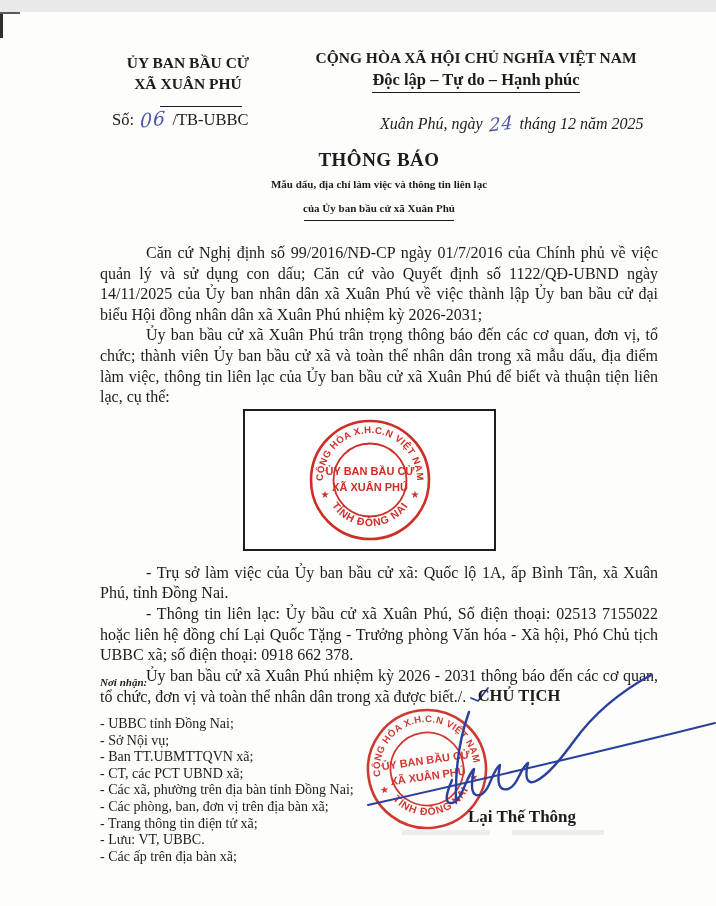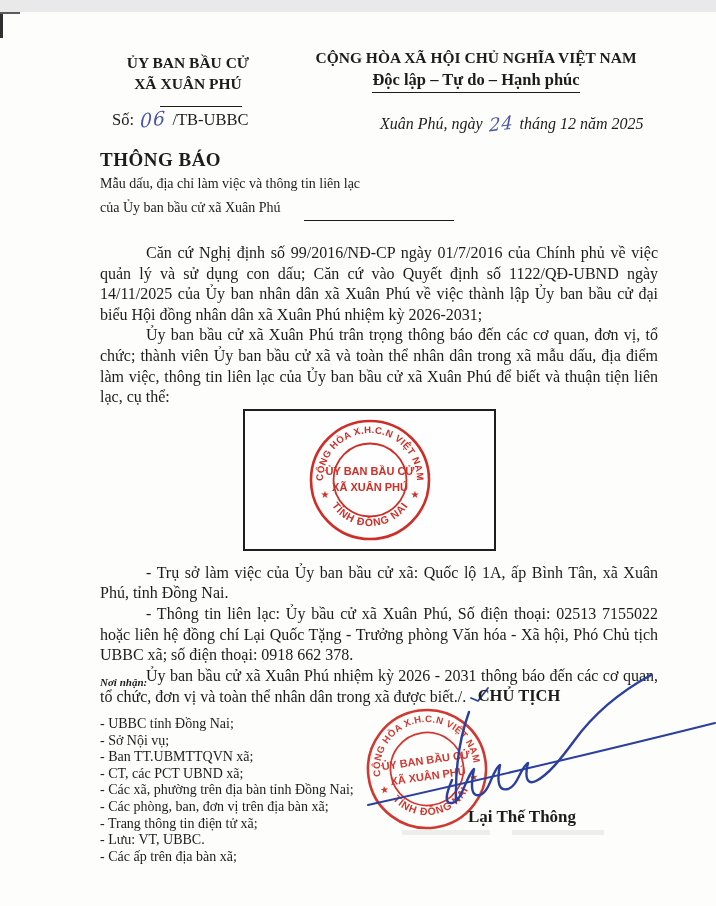--- a/index.html
+++ b/index.html
@@ -26,23 +26,23 @@
     transform:rotate(-7deg) skewX(-8deg);position:relative;top:1px;margin:0 2px;
   }
   .motto-block{position:absolute;left:300px;top:37px;width:352px;text-align:center;}
   .motto1{font-weight:bold;font-size:15.5px;white-space:nowrap;}
   .motto2{display:inline-block;font-weight:bold;font-size:16.5px;margin-top:3px;
           border-bottom:1.6px solid #1c1c1c;padding-bottom:2px;white-space:nowrap;}
   .dateline{position:absolute;left:380px;top:100px;font-style:italic;font-size:16px;white-space:nowrap;}
   .dateline .handwrite{font-size:18px;}
 
   
-  .title-block{position:absolute;left:100px;top:137px;width:558px;text-align:left;}
+  .title-block{position:absolute;left:100px;top:137px;width:558px;text-align:center;}
   .doc-type{font-size:19px;font-weight:bold;letter-spacing:0.5px;}
-  .subject{font-size:14px;font-weight:normal;margin-top:2px;line-height:22px;}
+  .subject{font-size:11px;font-weight:bold;margin-top:2px;line-height:22px;}
   .subject-underline{width:150px;border-bottom:1.6px solid #1c1c1c;margin:1px auto 0 auto;}
 
   
   .body-block{position:absolute;left:100px;top:231px;width:558px;}
   .body-block p{margin:0;font-size:16px;line-height:20.6px;text-align:justify;text-indent:46px;}
   .seal-box{
     width:249px;height:138px;border:2px solid #1e1e1e;margin:1px 0 12px 143px;
     display:flex;align-items:center;justify-content:center;background:#fefefe;
   }
   .tick-svg{display:inline-block;vertical-align:-2px;margin-left:3px;}

